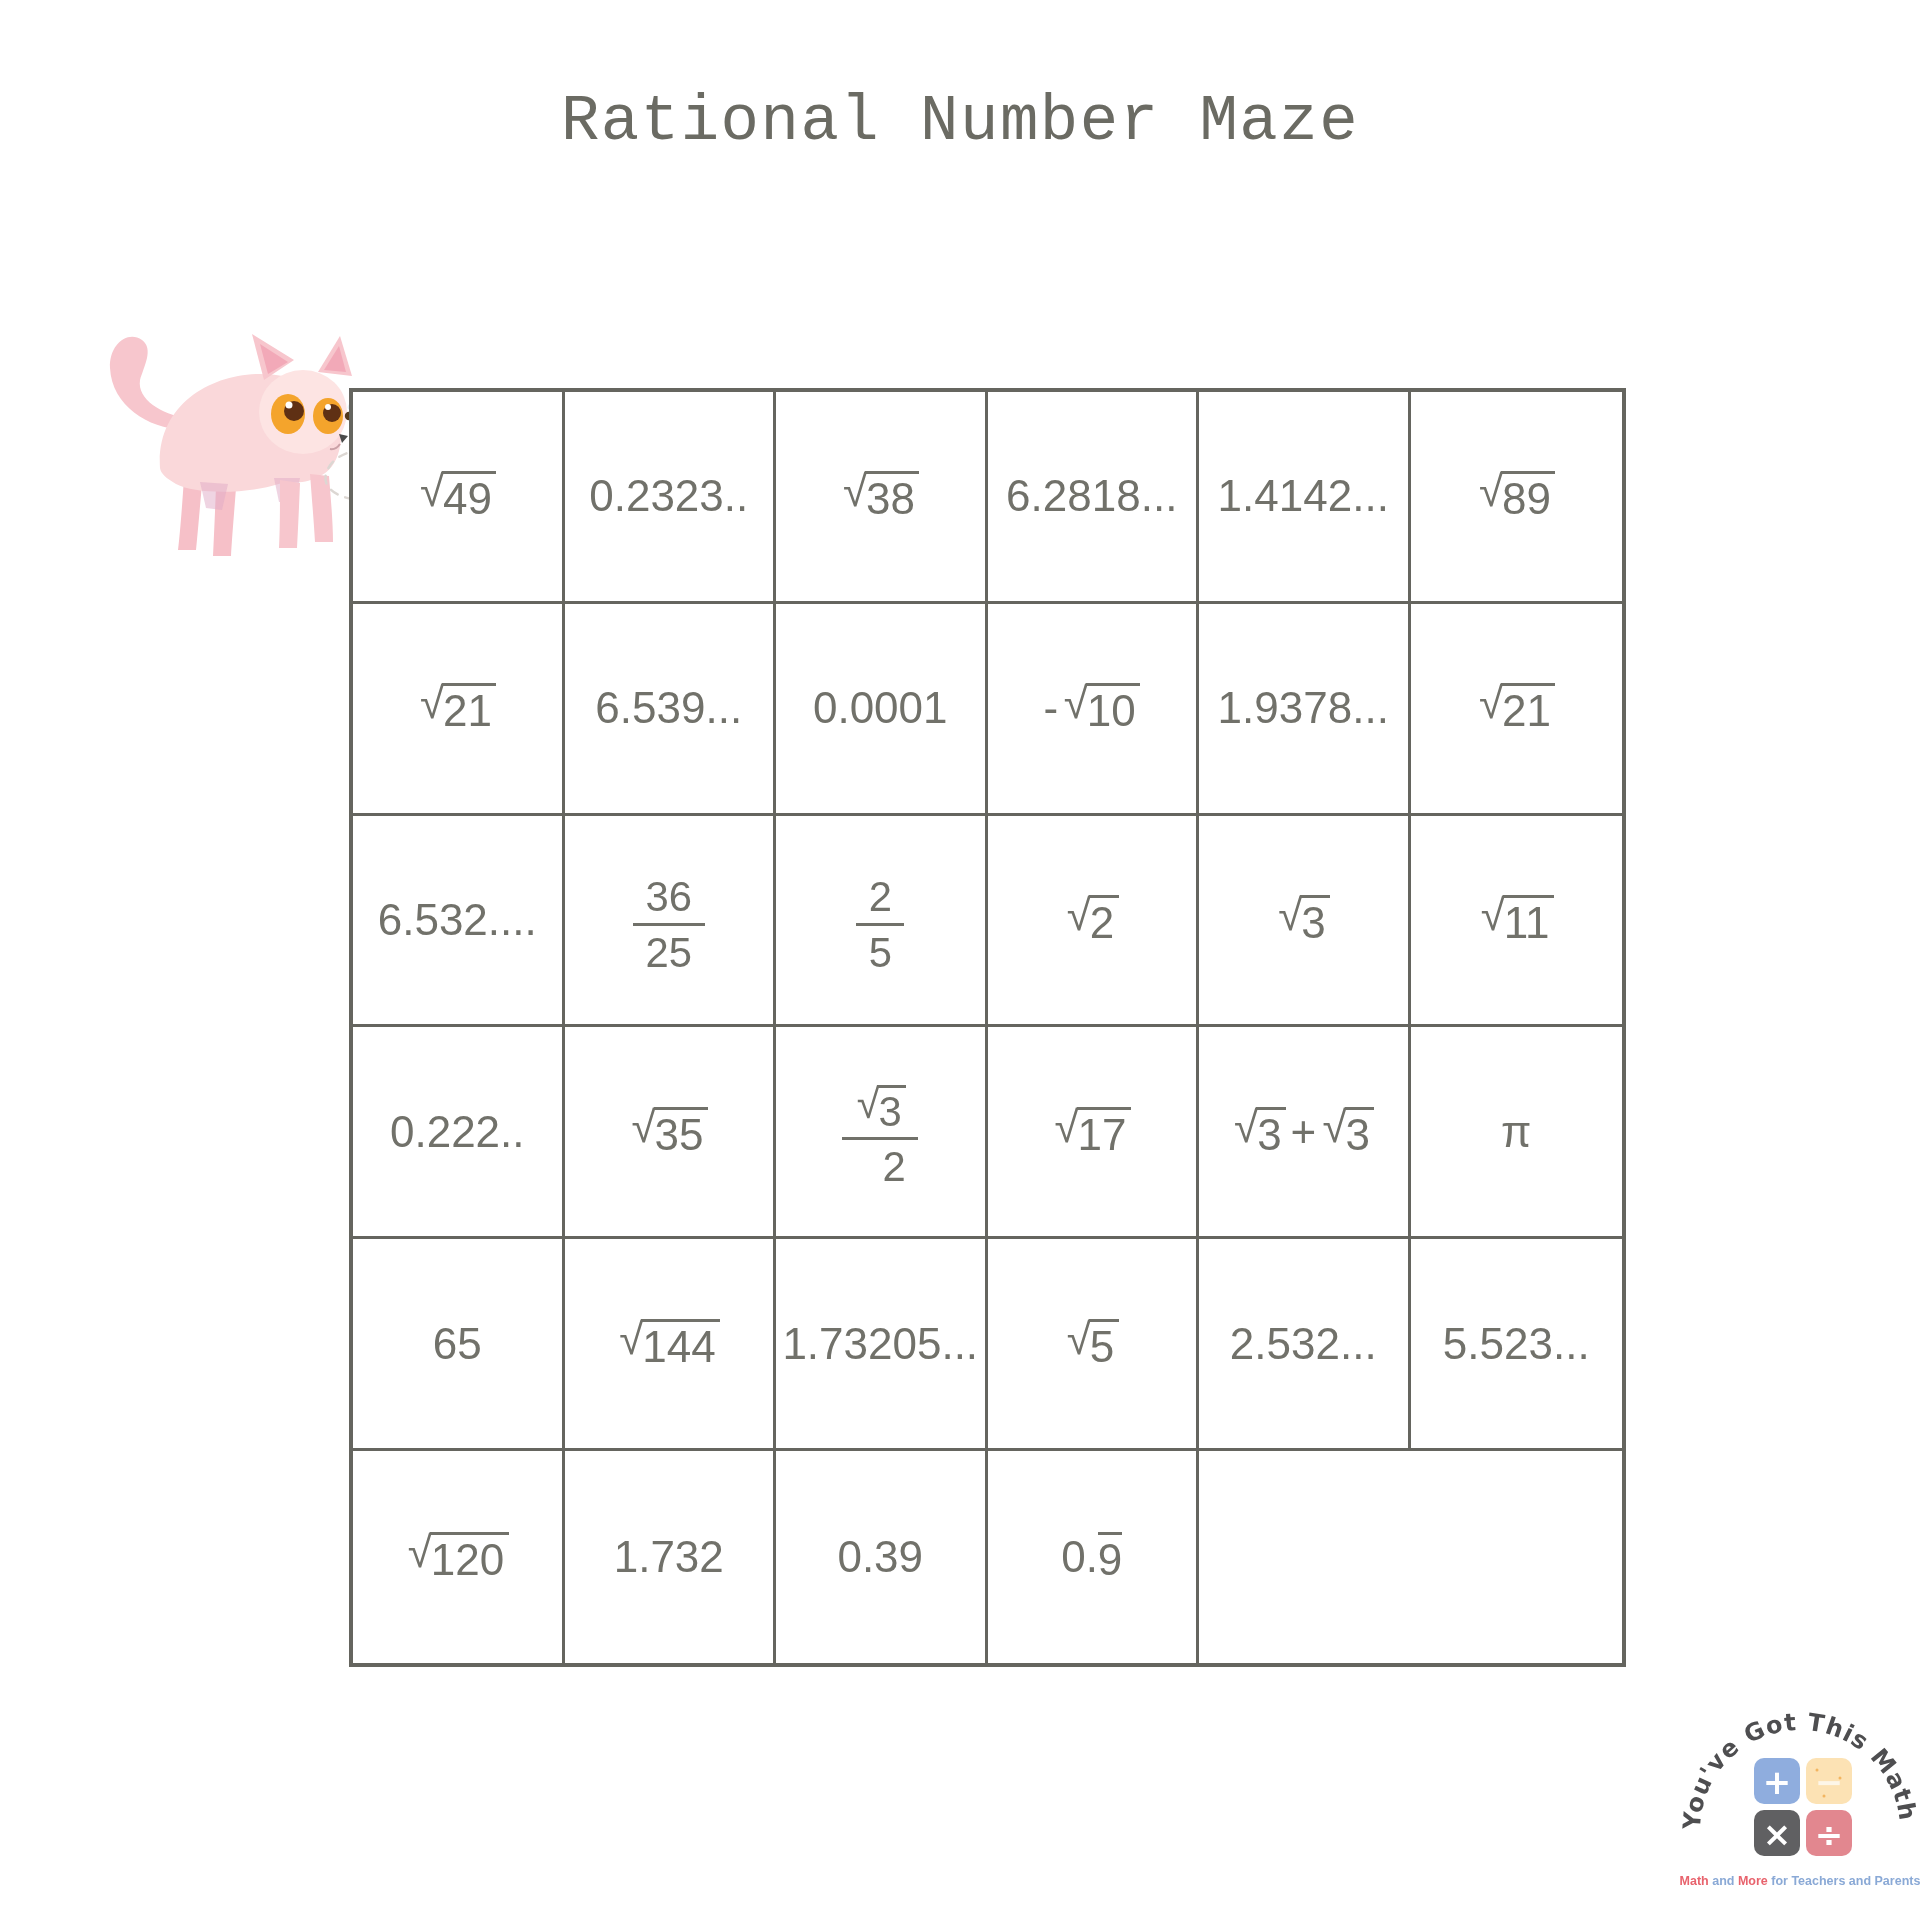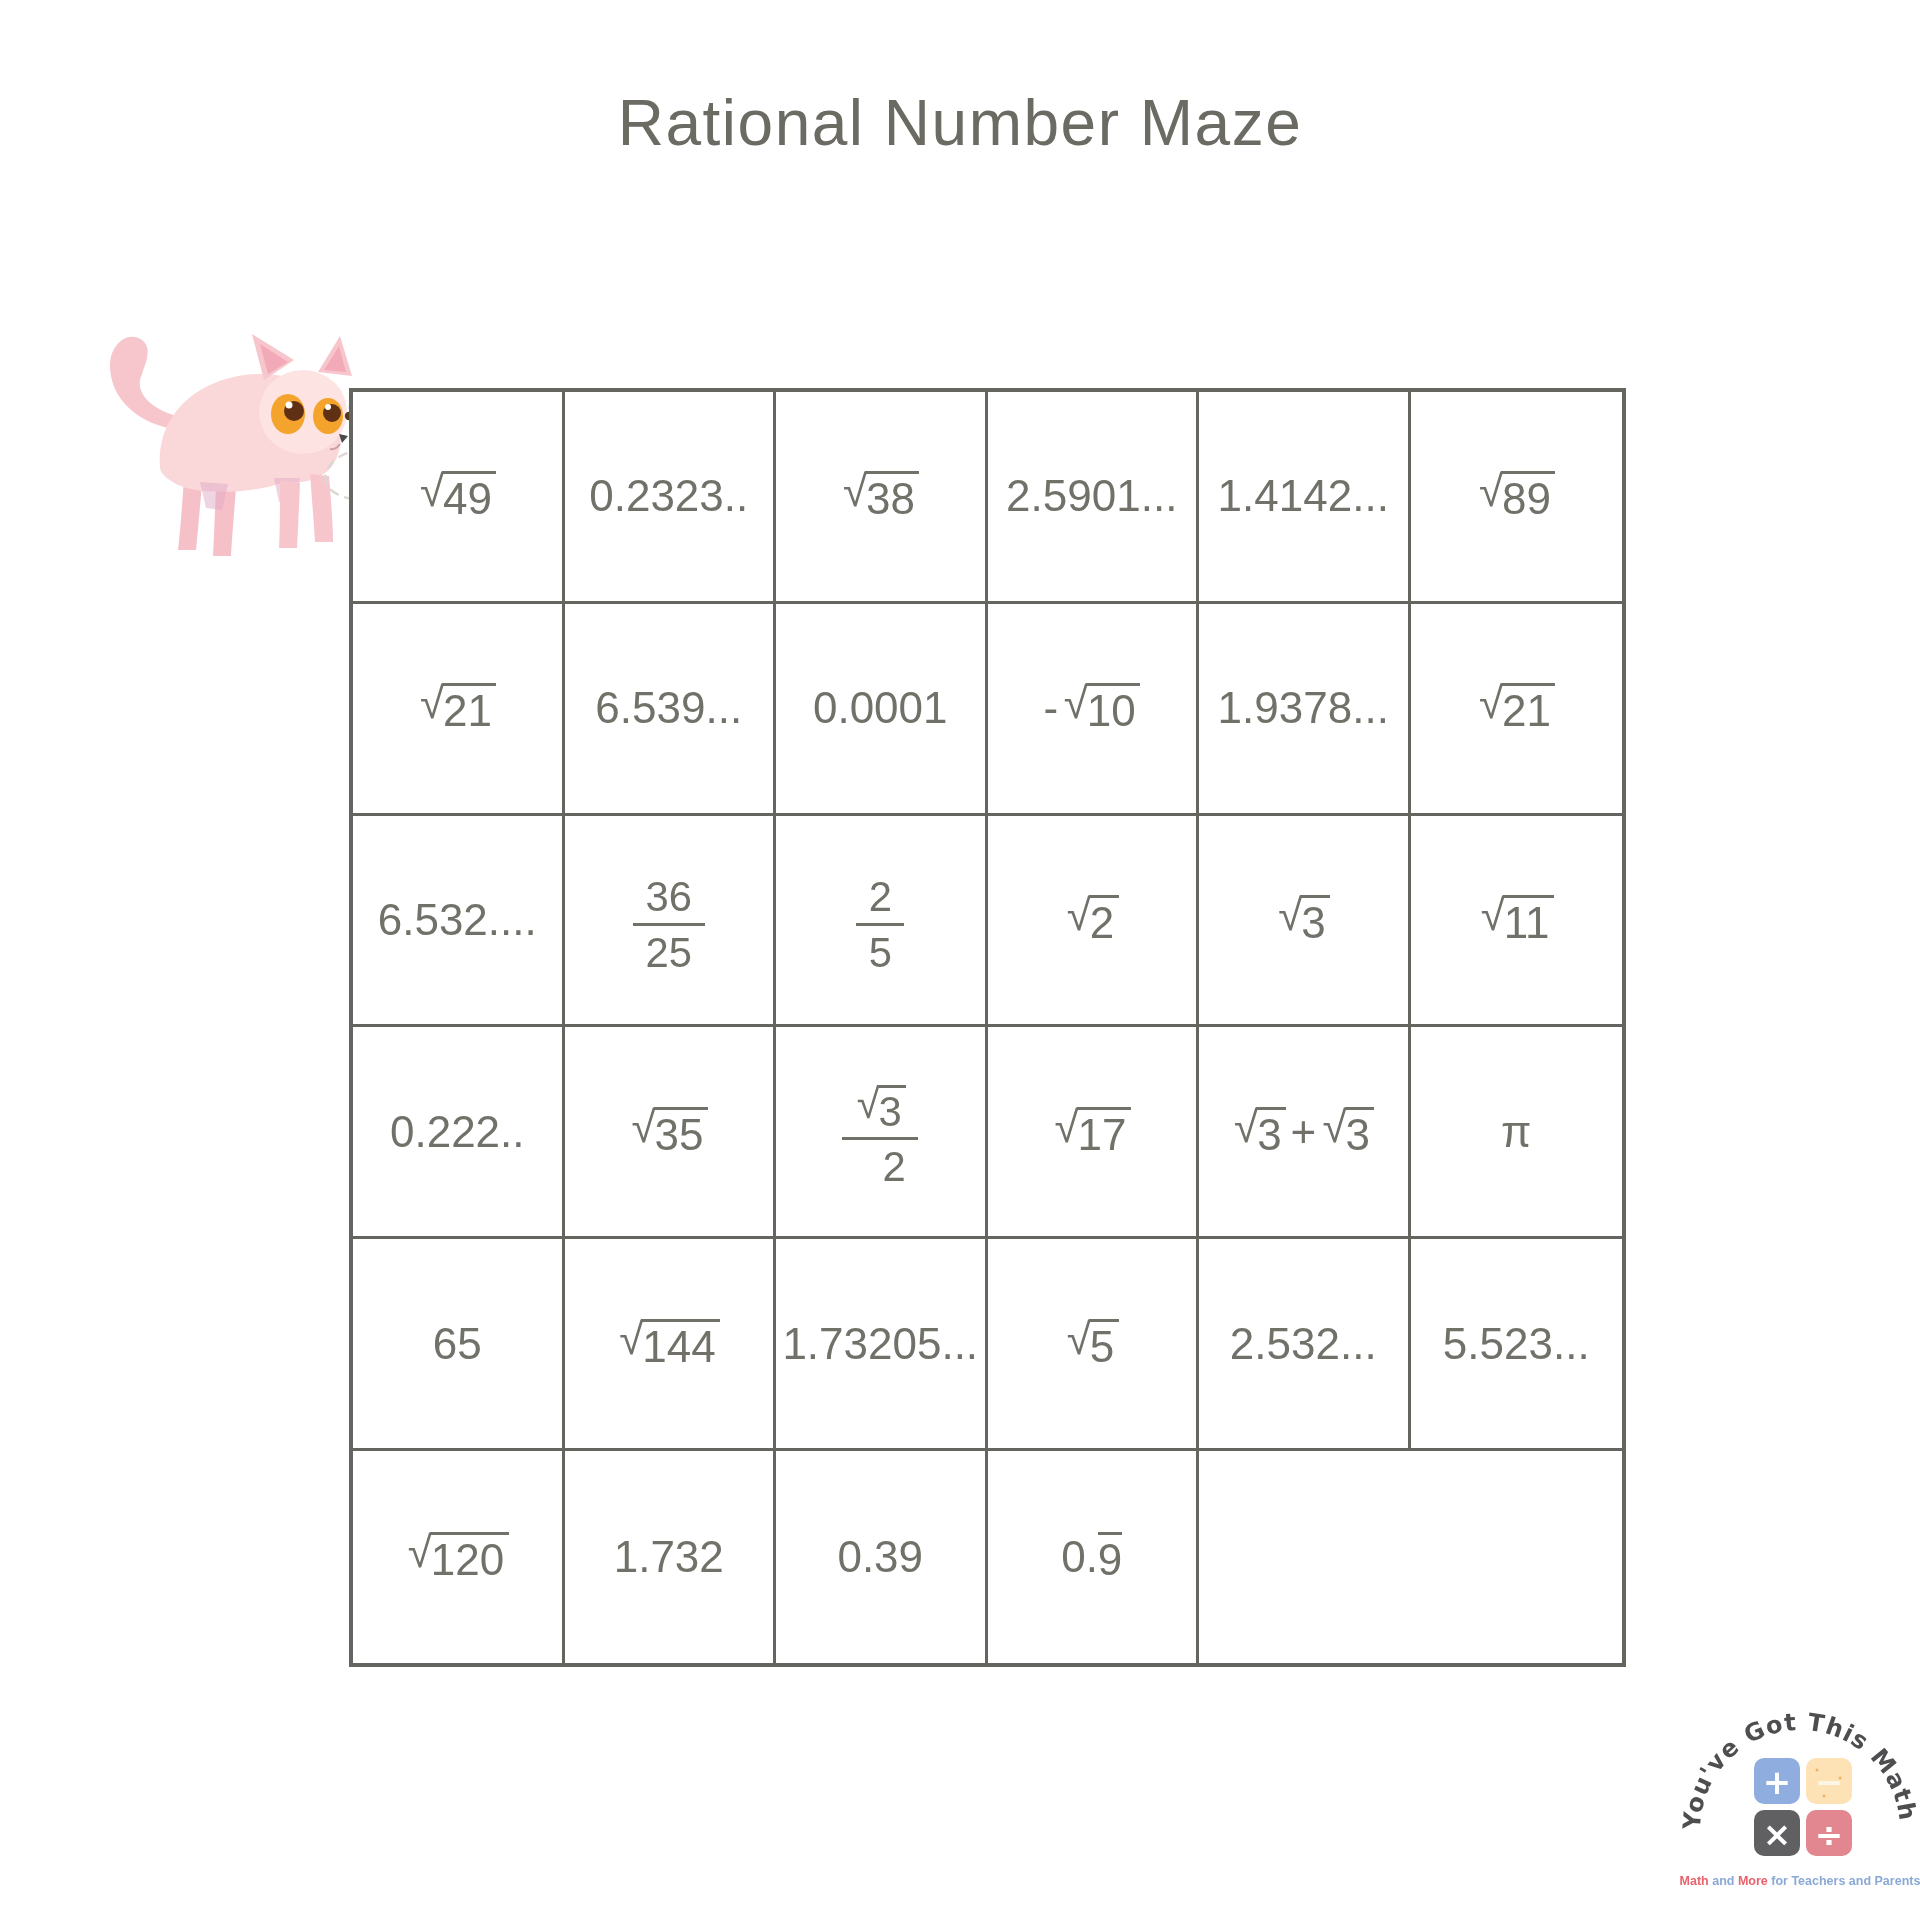--- a/index.html
+++ b/index.html
@@ -3,21 +3,21 @@
 <meta charset="utf-8">
 <style>
   * { margin:0; padding:0; box-sizing:border-box; }
   html,body { background:#ffffff; }
   .page {
     position:relative; width:1920px; height:1920px; background:#ffffff;
     font-family:"Liberation Sans", sans-serif; overflow:hidden;
   }
   .title {
     position:absolute; top:86px; left:0; width:100%;
-    text-align:center; font-family:Liberation Sans, sans-serif; font-weight:normal;
+    text-align:center; font-family:Liberation Mono, monospace; font-weight:normal;
     font-size:64px; letter-spacing:1.5px; color:#6b6b63;
   }
   .maze {
     position:absolute; left:349px; top:388px; width:1277px; height:1279px;
     border:4px solid #65655f; background:#ffffff;
     display:grid; grid-template-columns:repeat(6,1fr); grid-template-rows:repeat(6,1fr);
   }
   .cell {
     display:flex; align-items:center; justify-content:center;
     border-right:3px solid #65655f; border-bottom:3px solid #65655f;
@@ -99,21 +99,21 @@
       <div class="cell">
         <span class="plain">0.2323..</span>
       </div>
       <div class="cell">
         <span class="sqrt">
           <span class="rt">√</span>
           <span class="rad">38</span>
         </span>
       </div>
       <div class="cell">
-        <span class="plain">2.5901...</span>
+        <span class="plain">6.2818...</span>
       </div>
       <div class="cell">
         <span class="plain">1.4142...</span>
       </div>
       <div class="cell">
         <span class="sqrt">
           <span class="rt">√</span>
           <span class="rad">89</span>
         </span>
       </div>

